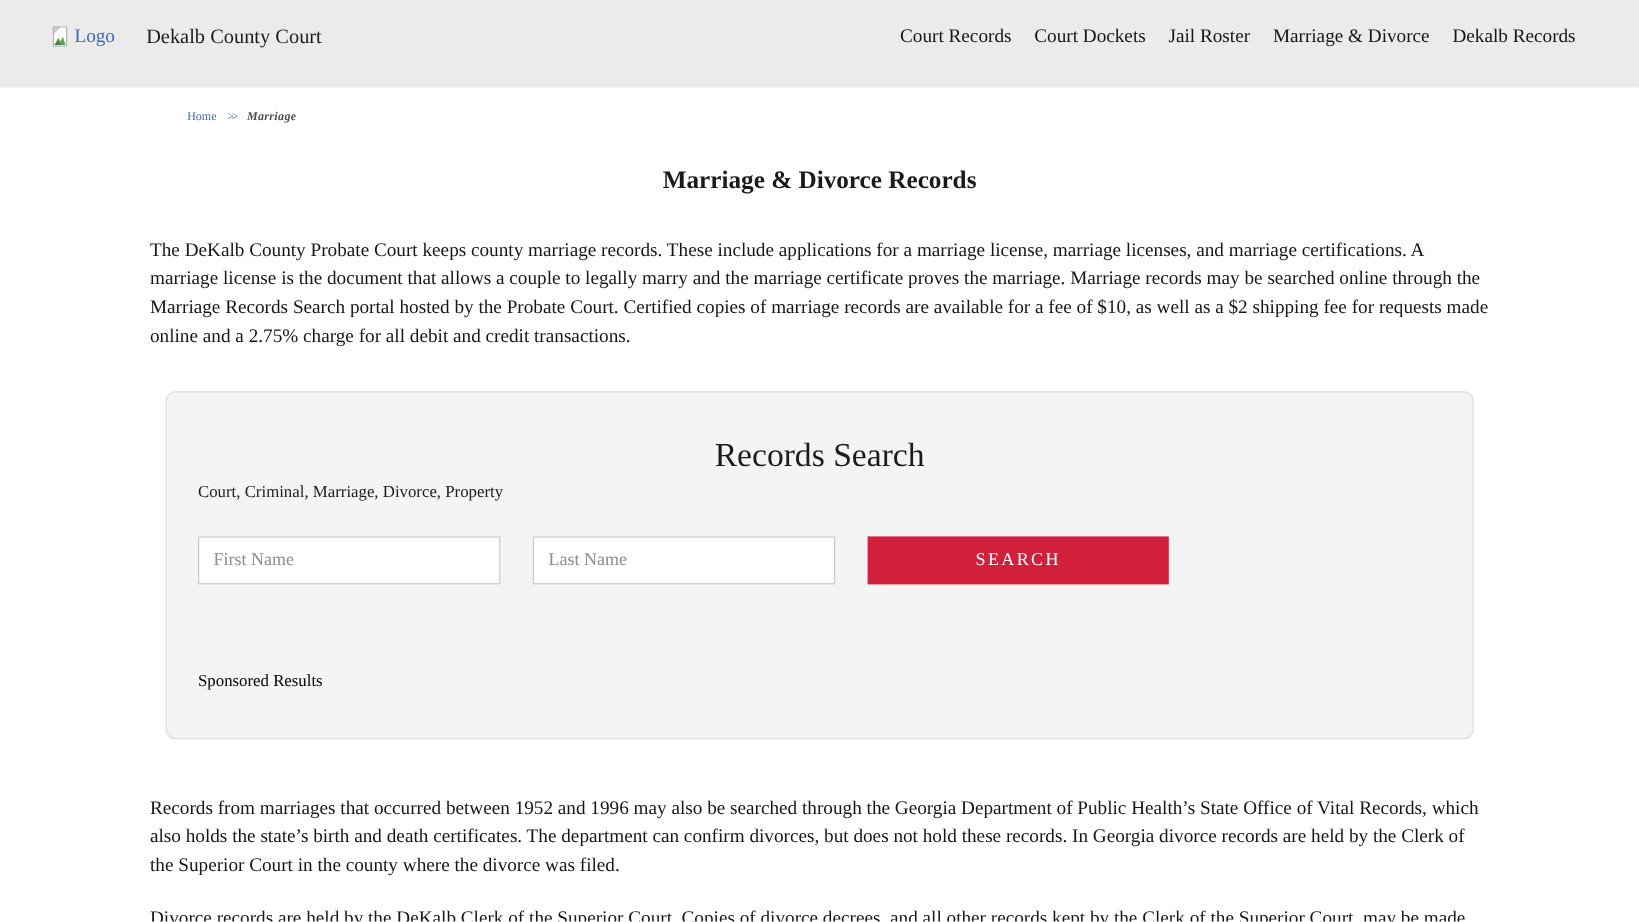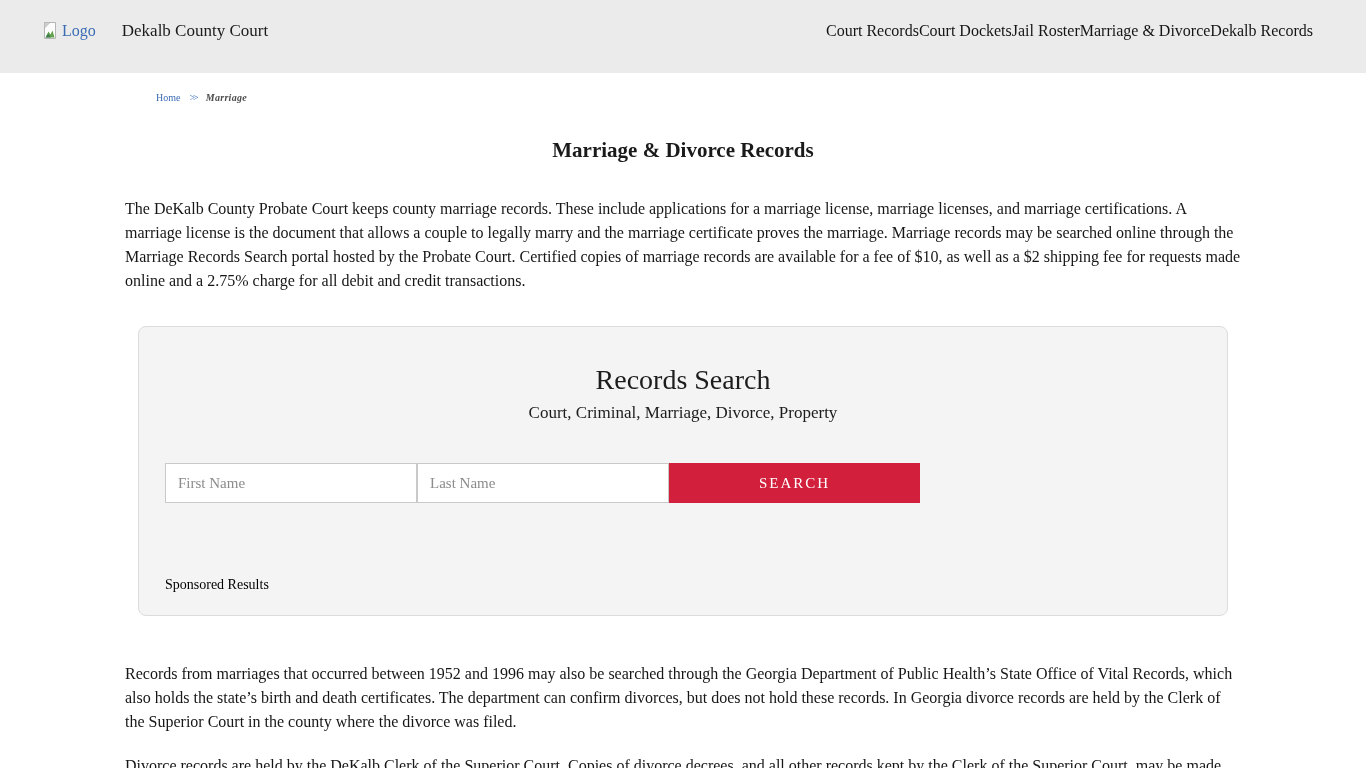--- a/index.html
+++ b/index.html
@@ -25,21 +25,21 @@
   .logo-alt {
     color: #3b6cb4;
     font-size: 16px;
     margin-left: 2px;
   }
   .site-title {
     margin-left: 26px;
     font-size: 17px;
     color: #1b1b1b;
   }
-  .main-nav { display: flex; align-items: center; }
+  .main-nav { display: flex; align-items: center; gap: 19px; }
   .nav-link {
     font-size: 16px;
     color: #151515;
     text-decoration: none;
     cursor: pointer;
     white-space: nowrap;
   }
   
   .content { width: 1116px; margin: 0 auto; }
   .breadcrumb {
@@ -78,25 +78,25 @@
   }
   .sb-title {
     margin: 0;
     text-align: center;
     font-size: 28px;
     font-weight: 400;
     color: #1c1c1c;
   }
   .sb-subtitle {
     margin-top: 7px;
-    text-align: center;
-    font-size: 17px;
+    text-align: left;
+    font-size: 14px;
     color: #1c1c1c;
   }
-  .form-row { display: flex; gap: 0; margin-top: 40px; align-items: flex-end; }
+  .form-row { display: flex; gap: 27px; margin-top: 28px; align-items: flex-end; }
   .text-input {
     width: 252px; height: 40px;
     border: 1px solid #c9c9c9;
     background: #fff;
     padding: 0 12px;
     font-family: "Liberation Serif", serif;
     font-size: 15px;
     color: #222;
     outline: none;
   }

